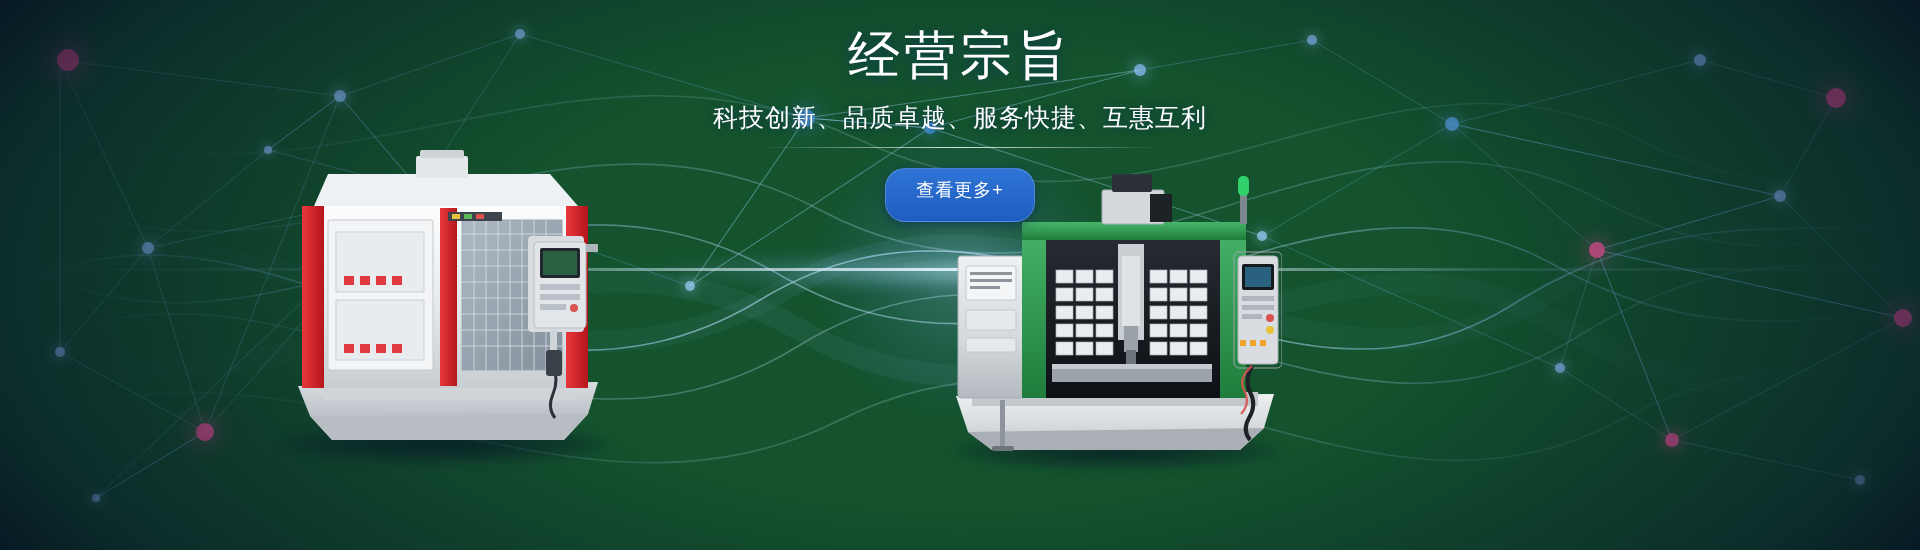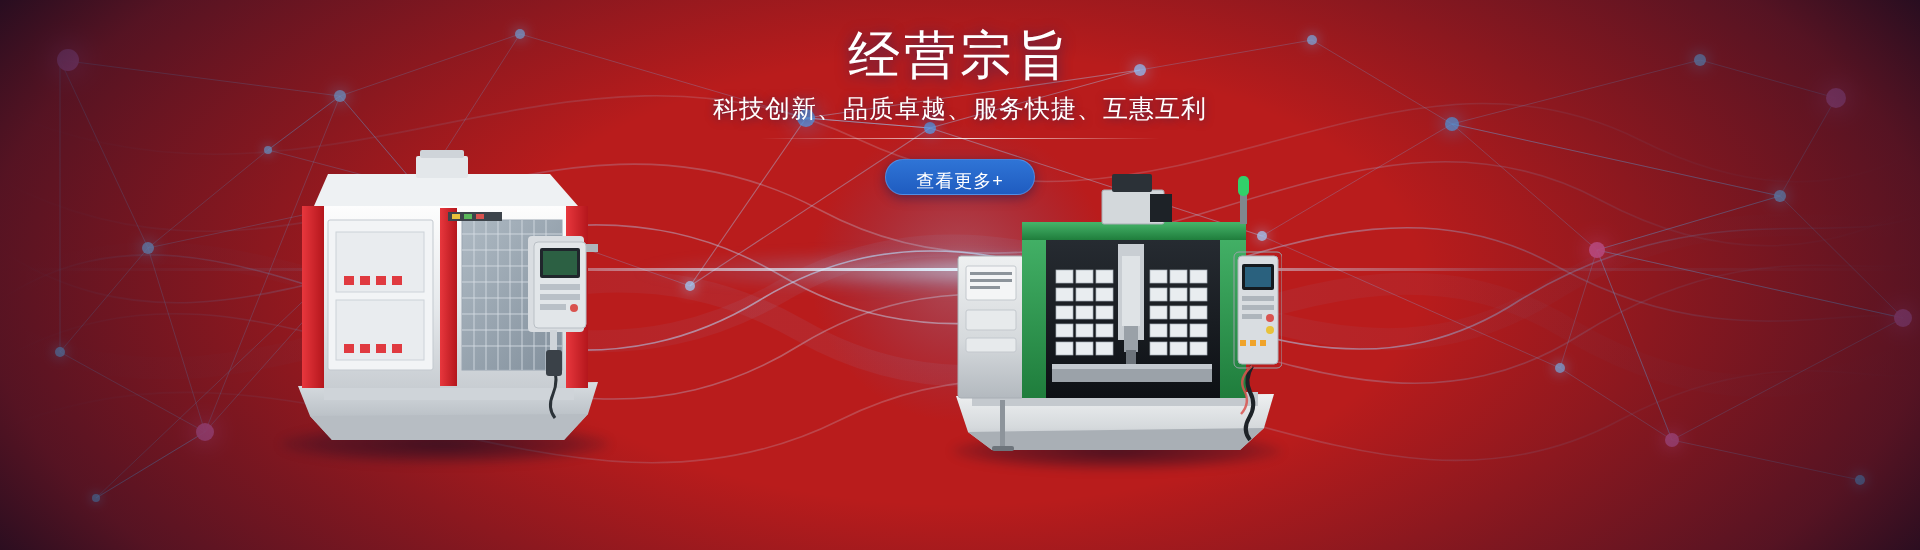--- a/index.html
+++ b/index.html
@@ -4,21 +4,21 @@
 <style>
   html,body{margin:0;padding:0;background:#06193f;}
   .stage{
     position:relative;width:1920px;height:550px;overflow:hidden;
     font-family:"Liberation Sans","DejaVu Sans",sans-serif;
     background:
       radial-gradient(ellipse 620px 300px at 960px 300px, rgba(66,150,235,.55) 0%, rgba(40,110,205,.30) 40%, rgba(20,60,150,0) 72%),
       radial-gradient(ellipse 900px 520px at 960px 275px, rgba(30,95,195,.65) 0%, rgba(16,52,140,.35) 55%, rgba(10,30,95,0) 80%),
       linear-gradient(180deg,#0b1f55 0%,#123070 18%,#14479c 45%,#0f3madd 60%,#0b2055 100%),
       linear-gradient(90deg,#071435 0%,#0d2a68 22%,#1553ad 50%,#0d2a68 78%,#071435 100%);
-    background-color:#b91c1c;
+    background-color:#14532d;
   }
   .layer{position:absolute;inset:0;}
   .vig{
     background:radial-gradient(ellipse 1150px 560px at 960px 280px, rgba(0,0,0,0) 40%, rgba(4,12,40,.55) 85%, rgba(3,9,32,.85) 100%);
     pointer-events:none;
   }
   .beam{
     position:absolute;left:0;right:0;top:268px;height:3px;
     background:linear-gradient(90deg,rgba(255,255,255,0) 0%,rgba(150,205,255,.15) 22%,rgba(225,242,255,.95) 50%,rgba(150,205,255,.15) 78%,rgba(255,255,255,0) 100%);
     filter:blur(.6px);
@@ -28,33 +28,33 @@
     background:radial-gradient(ellipse 440px 30px at 50% 50%, rgba(190,230,255,.55) 0%, rgba(120,190,255,.16) 45%, rgba(90,160,255,0) 75%);
     filter:blur(6px);
   }
   .dot{position:absolute;border-radius:50%;}
   .txtwrap{position:absolute;left:0;right:0;top:0;text-align:center;z-index:40;}
   .title{
     margin-top:26px;font-size:52px;line-height:1.12;color:#ffffff;font-weight:400;
     letter-spacing:4px;text-shadow:0 2px 14px rgba(0,40,110,.65);
   }
   .sub1{
-    margin-top:8px;font-size:25px;color:#ffffff;font-weight:400;letter-spacing:1px;
+    margin-top:17px;font-size:25px;color:#ffffff;font-weight:400;letter-spacing:1px;
     text-shadow:0 1px 8px rgba(0,35,95,.6);
   }
   .rule{
     width:400px;height:1px;margin:13px auto 0;
     background:linear-gradient(90deg,rgba(255,255,255,0),rgba(255,255,255,.85),rgba(255,255,255,0));
   }
   .sub2{
     margin-top:12px;font-size:27px;color:#ffffff;font-weight:400;letter-spacing:1px;
     text-shadow:0 1px 8px rgba(0,35,95,.6);
   }
   .btn{
-    display:inline-block;margin-top:20px;padding:9px 30px 1px;border-radius:20px;
+    display:inline-block;margin-top:20px;padding:9px 30px 19px;border-radius:20px;
     background:linear-gradient(180deg,#2f74d6 0%,#1f5cc0 100%);
     color:#fff;font-size:18px;letter-spacing:1px;cursor:pointer;
     box-shadow:0 3px 12px rgba(0,25,80,.45);border:1px solid rgba(150,195,255,.35);
   }
   .mach{position:absolute;z-index:30;}
   .shadow{
     position:absolute;border-radius:50%;
     background:radial-gradient(ellipse at 50% 50%, rgba(2,10,34,.62) 0%, rgba(3,12,40,.28) 55%, rgba(0,0,0,0) 78%);
     filter:blur(5px);z-index:29;
   }

